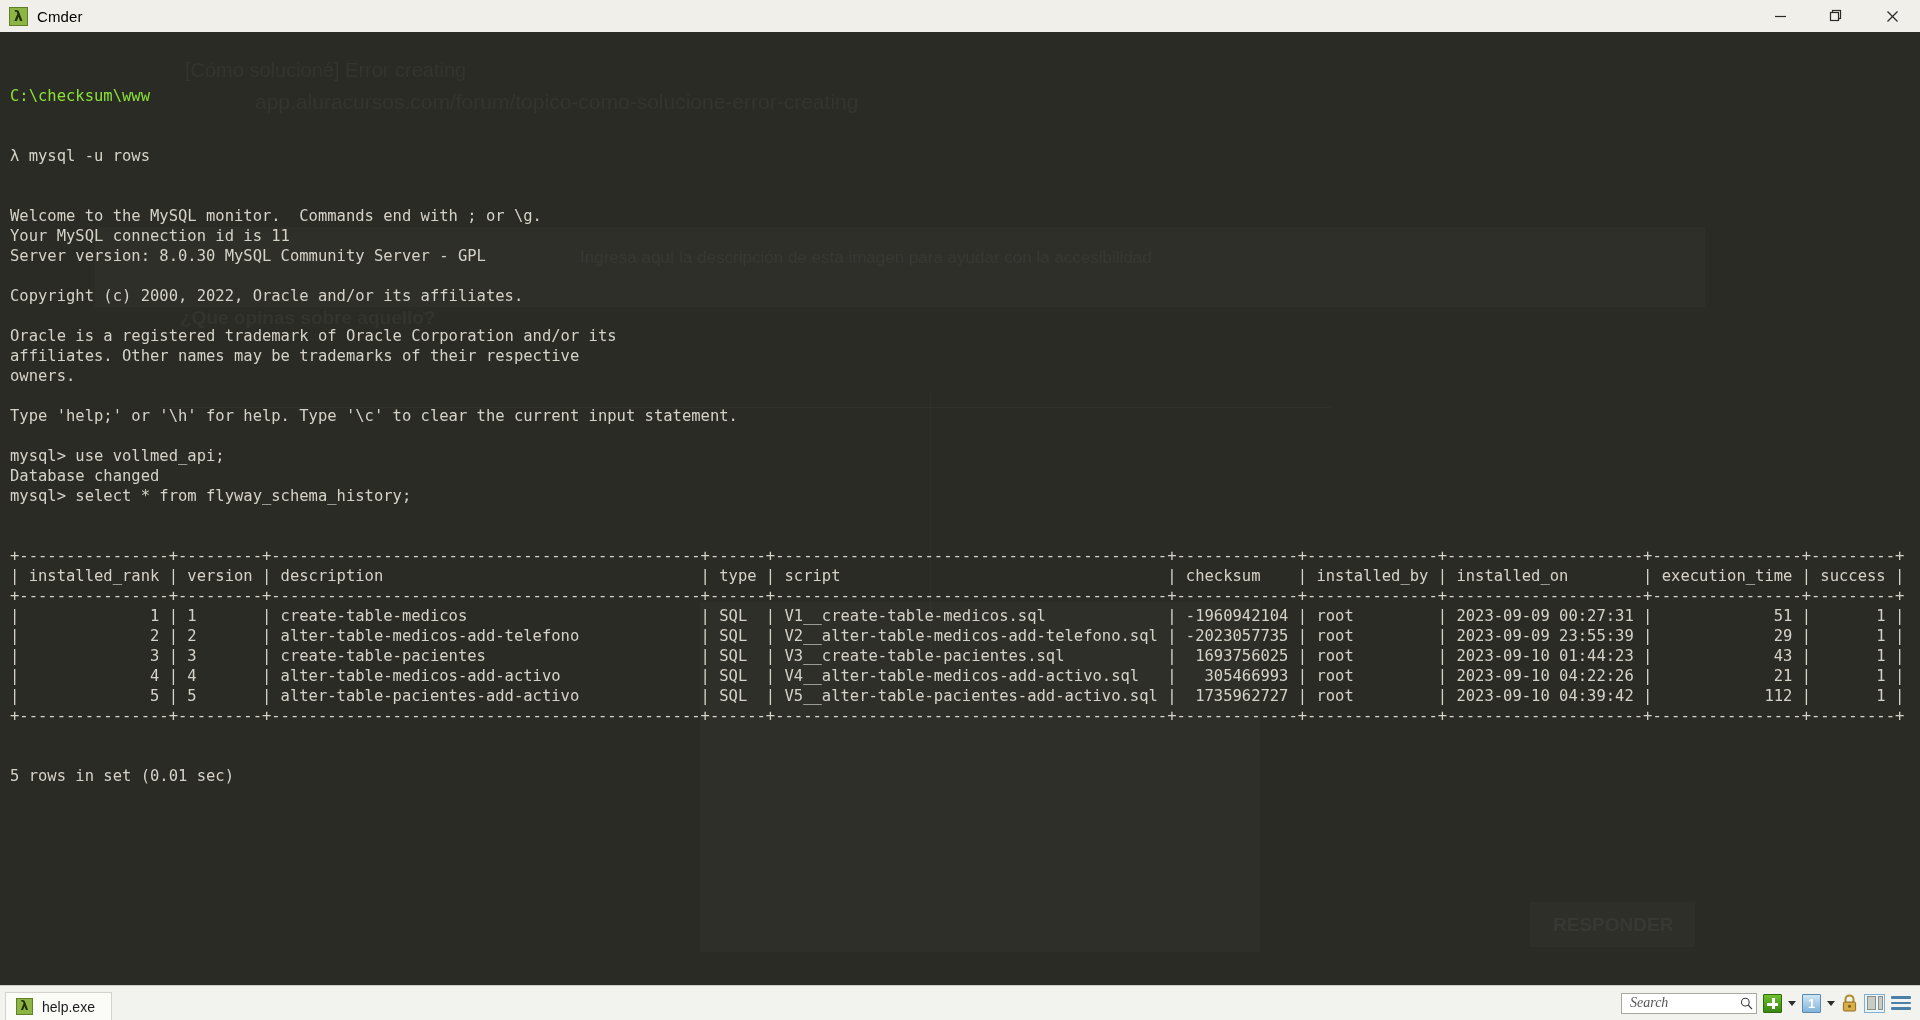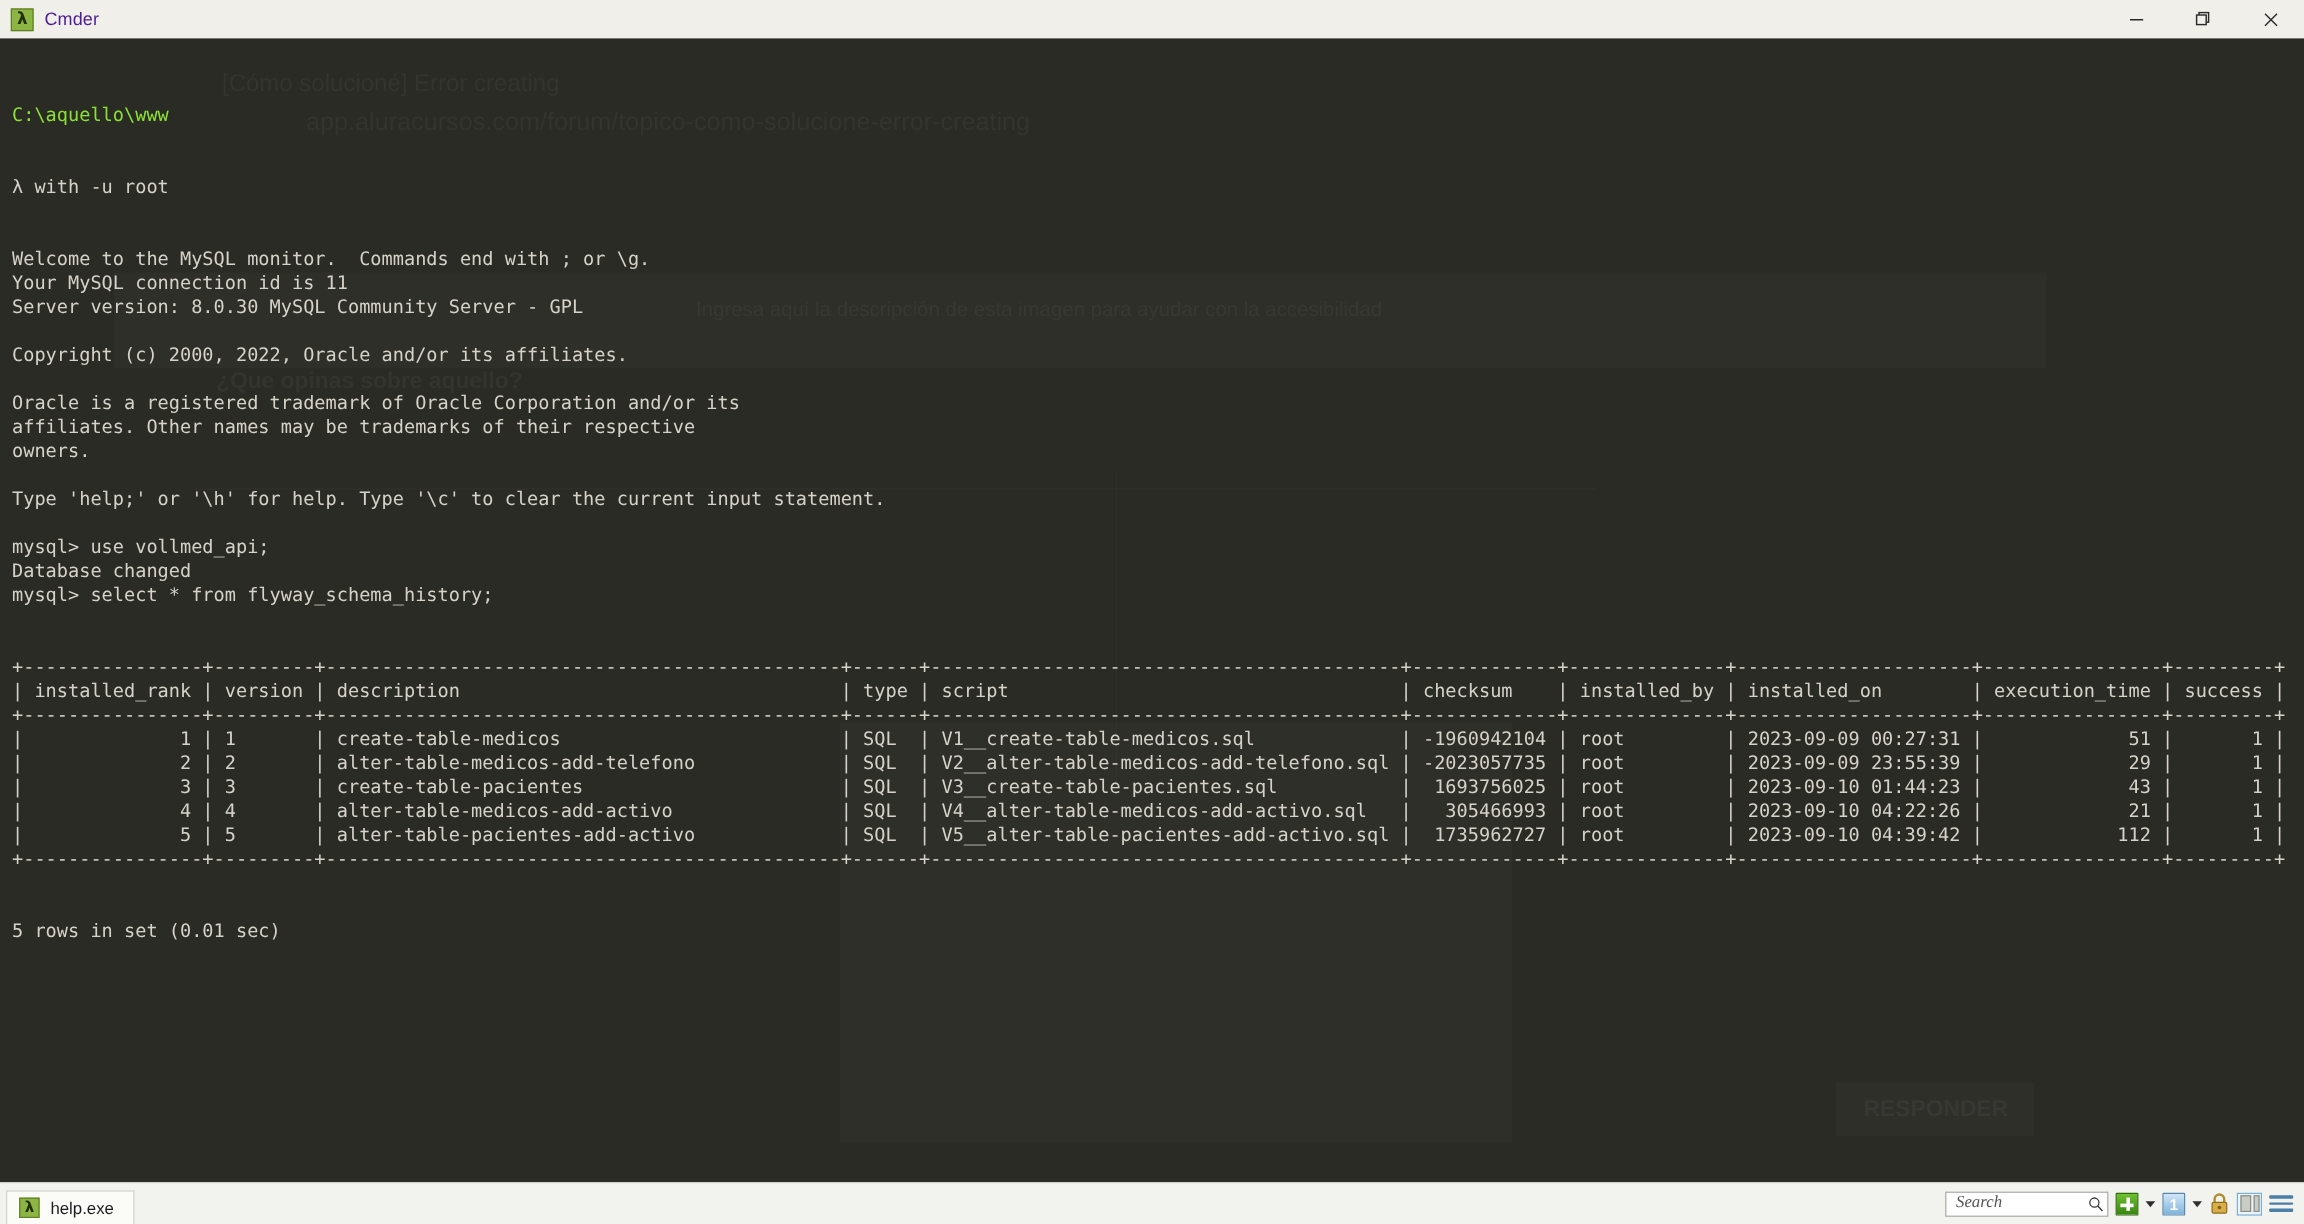--- a/index.html
+++ b/index.html
@@ -41,21 +41,21 @@
     border: 1.5px solid #5f7e27;
     display: flex; align-items: center; justify-content: center;
     font-family: "DejaVu Sans", sans-serif;
     font-size: 14px;
     color: #22300a;
     line-height: 1;
     font-weight: bold;
   }
   #titlebar-title {
     font-size: 15px;
-    color: #4c1d95;
+    color: #000000;
     font-family: "Liberation Sans", sans-serif;
     letter-spacing: 0.1px;
   }
   #win-controls {
     margin-left: auto;
     display: flex;
     height: 32px;
   }
   .win-btn {
     width: 56px; height: 32px;
@@ -242,22 +242,22 @@
       <div class="gt" style="left:580px;top:216px;font-size:17px;">Ingresa aquí la descripción de esta imagen para ayudar con la accesibilidad</div>
       <div class="gt" style="left:180px;top:275px;font-size:19px;font-weight:bold;">¿Que opinas sobre aquello?</div>
       <div class="gline" style="left:160px;top:375px;width:1170px;"></div>
       <div class="gbox" style="left:1530px;top:870px;width:165px;height:45px;"></div>
       <div class="gt" style="left:1553px;top:882px;font-size:19px;font-weight:bold;">RESPONDER</div>
       <div class="gbox" style="left:700px;top:570px;width:560px;height:350px;"></div>
       <div class="gbox" style="left:930px;top:360px;width:1px;height:260px;"></div>
     </div>
 
     <div id="terminal">
-      <div class="l"><span class="green">C:\aquello\www</span></div>
-      <div class="l"><span class="lam">λ</span><span> with -u root</span></div>
+      <div class="l"><span class="green">C:\checksum\www</span></div>
+      <div class="l"><span class="lam">λ</span><span> mysql -u rows</span></div>
       <div id="out-lines"><div class="l">Welcome to the MySQL monitor.  Commands end with ; or \g.</div><div class="l">Your MySQL connection id is 11</div><div class="l">Server version: 8.0.30 MySQL Community Server - GPL</div><div class="blank"></div><div class="l">Copyright (c) 2000, 2022, Oracle and/or its affiliates.</div><div class="blank"></div><div class="l">Oracle is a registered trademark of Oracle Corporation and/or its</div><div class="l">affiliates. Other names may be trademarks of their respective</div><div class="l">owners.</div><div class="blank"></div><div class="l">Type 'help;' or '\h' for help. Type '\c' to clear the current input statement.</div><div class="blank"></div><div class="l">mysql&gt; use vollmed_api;</div><div class="l">Database changed</div><div class="l">mysql&gt; select * from flyway_schema_history;</div></div>
       <div id="table-block"><div class="l">+----------------+---------+----------------------------------------------+------+------------------------------------------+-------------+--------------+---------------------+----------------+---------+</div><div class="l">| installed_rank | version | description                                  | type | script                                   | checksum    | installed_by | installed_on        | execution_time | success |</div><div class="l">+----------------+---------+----------------------------------------------+------+------------------------------------------+-------------+--------------+---------------------+----------------+---------+</div><div class="l">|              1 | 1       | create-table-medicos                         | SQL  | V1__create-table-medicos.sql             | -1960942104 | root         | 2023-09-09 00:27:31 |             51 |       1 |</div><div class="l">|              2 | 2       | alter-table-medicos-add-telefono             | SQL  | V2__alter-table-medicos-add-telefono.sql | -2023057735 | root         | 2023-09-09 23:55:39 |             29 |       1 |</div><div class="l">|              3 | 3       | create-table-pacientes                       | SQL  | V3__create-table-pacientes.sql           |  1693756025 | root         | 2023-09-10 01:44:23 |             43 |       1 |</div><div class="l">|              4 | 4       | alter-table-medicos-add-activo               | SQL  | V4__alter-table-medicos-add-activo.sql   |   305466993 | root         | 2023-09-10 04:22:26 |             21 |       1 |</div><div class="l">|              5 | 5       | alter-table-pacientes-add-activo             | SQL  | V5__alter-table-pacientes-add-activo.sql |  1735962727 | root         | 2023-09-10 04:39:42 |            112 |       1 |</div><div class="l">+----------------+---------+----------------------------------------------+------+------------------------------------------+-------------+--------------+---------------------+----------------+---------+</div></div>
       <div class="l">5 rows in set (0.01 sec)</div>
       <div class="blank"></div>
     </div>
   </div>
 
   <div id="statusbar">
     <div id="tabs">
       <div class="tab">

